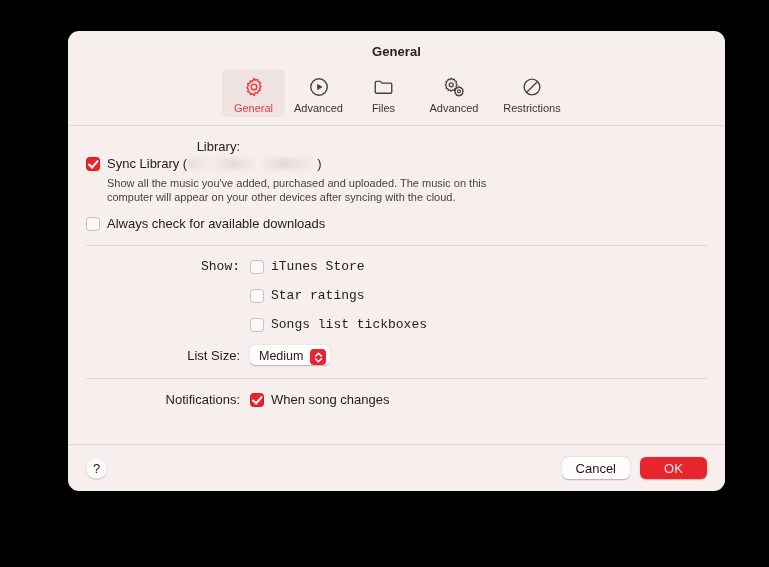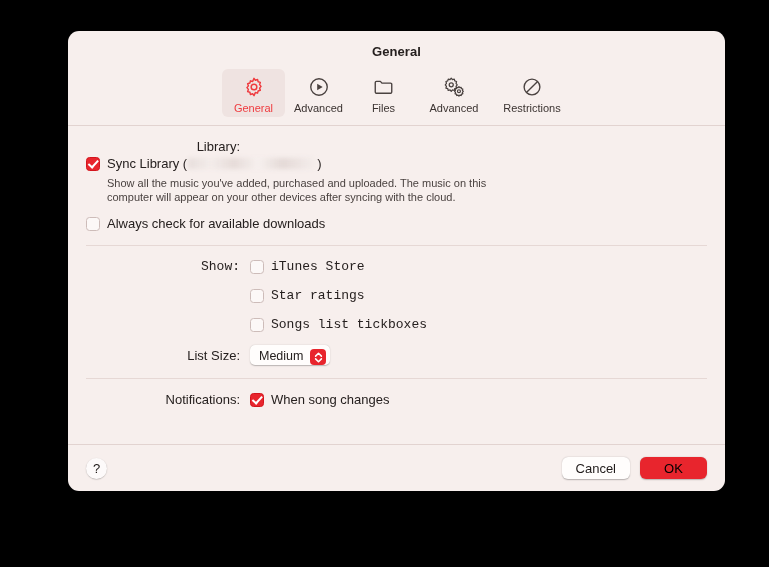--- a/index.html
+++ b/index.html
@@ -248,21 +248,21 @@
     border: none;
     font-family: "Liberation Sans", "DejaVu Sans", sans-serif;
   }
   .btn-cancel {
     background: #fffdfc;
     color: #201b1a;
     box-shadow: 0 0.5px 1.4px rgba(0,0,0,0.28);
   }
   .btn-ok {
     background: #e8252d;
-    color: #000000;
+    color: #e5e5e5;
     box-shadow: 0 0.5px 1.4px rgba(0,0,0,0.25);
   }
 </style>
 </head>
 <body>
 
 <div class="dialog">
 
   <div class="titlebar">
     <div class="win-title">General</div>

